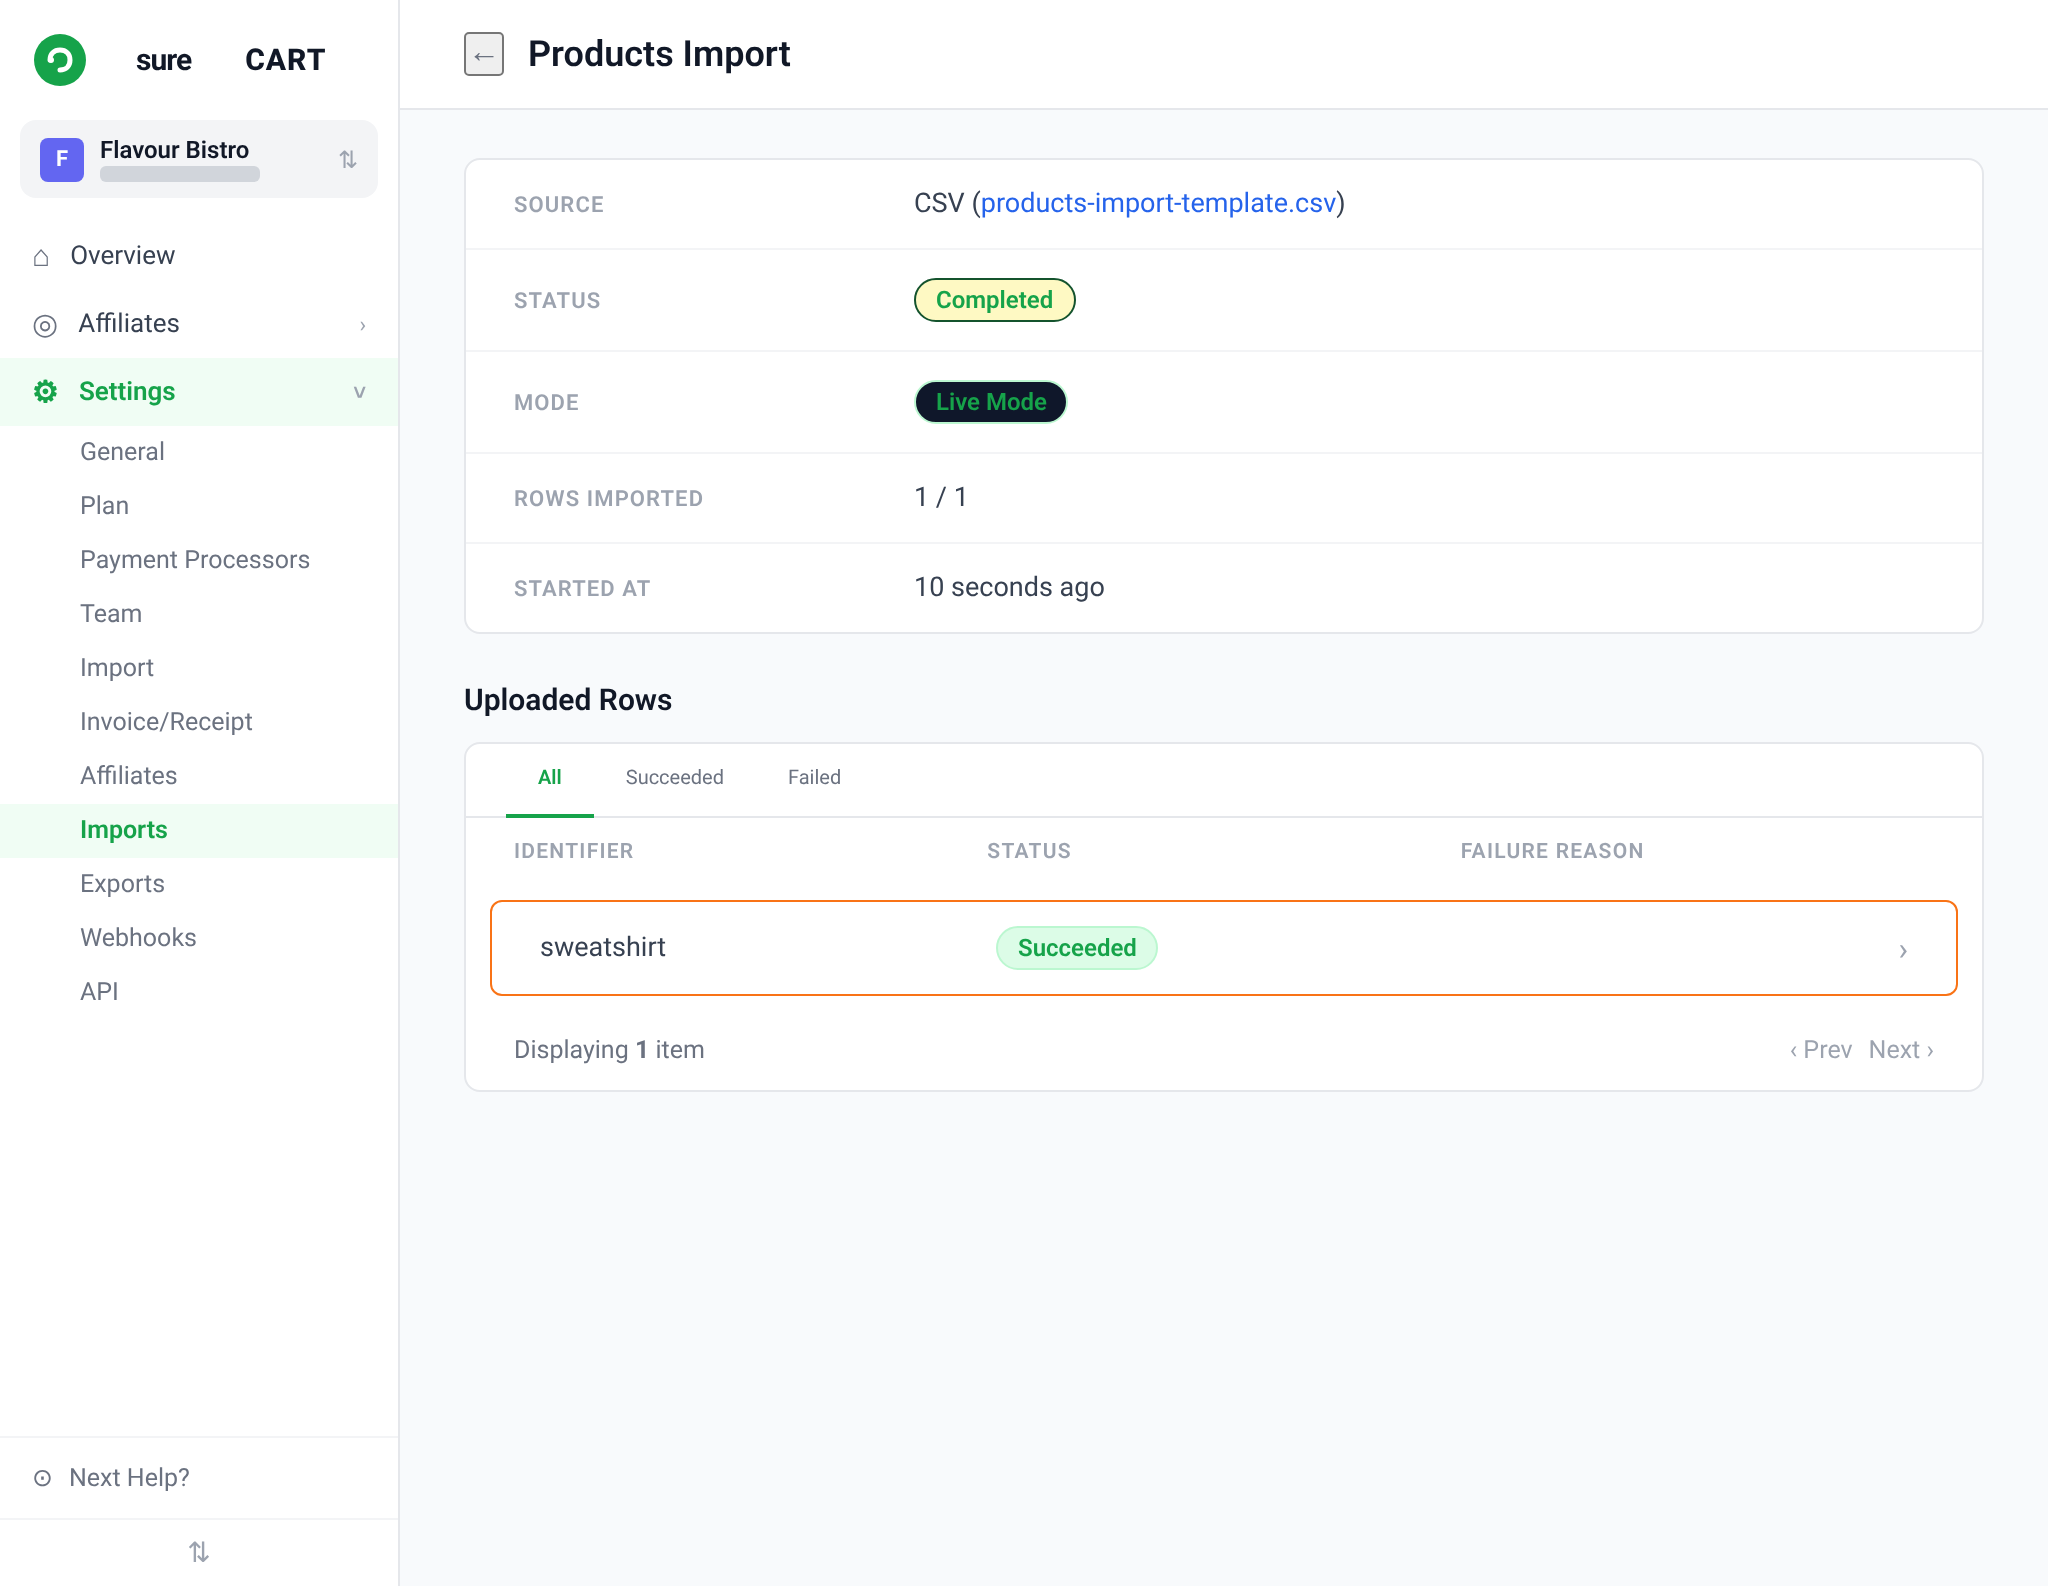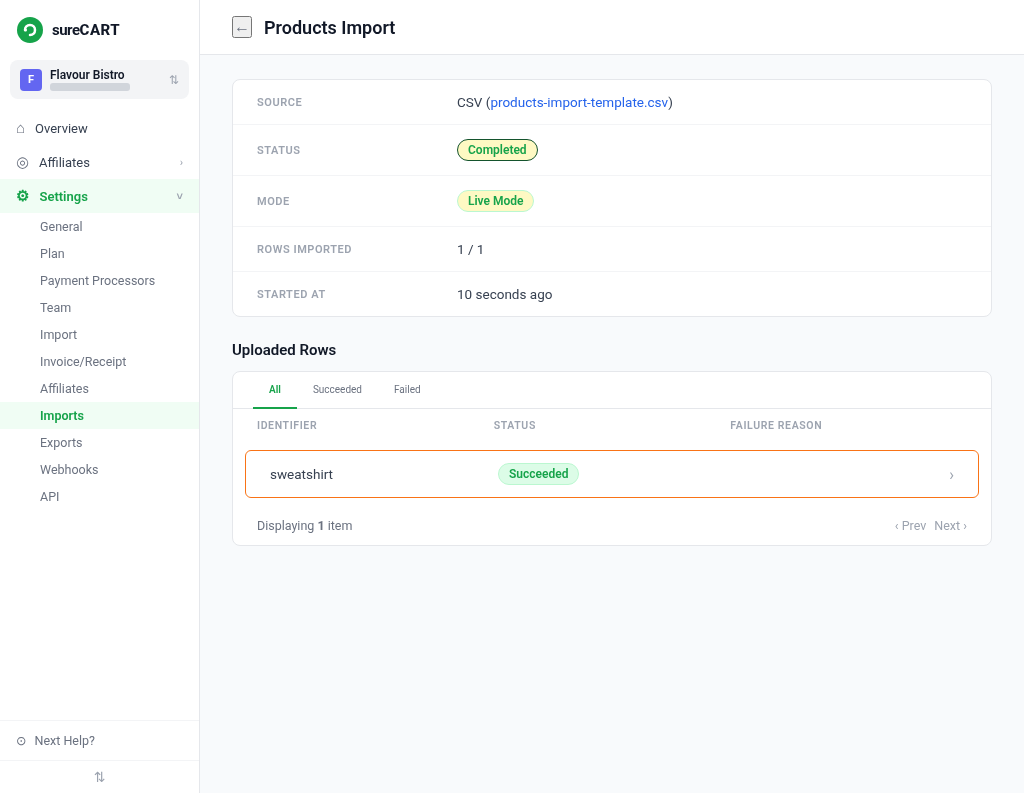--- a/index.html
+++ b/index.html
@@ -12,21 +12,21 @@
       background: #fff;
       border-right: 1px solid #e5e7eb;
       display: flex;
       flex-direction: column;
       height: 100%;
     }
     .sidebar-logo {
       padding: 16px 16px 12px 16px;
       display: flex;
       align-items: center;
-      gap: 8px;
+      gap: 24px;
     }
     .logo-icon {
       width: 28px;
       height: 28px;
     }
 
     .account-switcher {
       margin: 4px 10px 8px 10px;
       background: #f3f4f6;
       border-radius: 8px;
@@ -189,21 +189,21 @@
       border-radius: 20px;
       font-size: 12px;
       font-weight: 600;
     }
     .badge-completed {
       background: #fef9c3;
       color: #16a34a;
       border: 1px solid #14532d;
     }
     .badge-live {
-      background: #fef9c3;
+      background: #0f172a;
       color: #16a34a;
       border: 1px solid #bbf7d0;
     }
 
     
     .section-title {
       font-size: 15px;
       font-weight: 600;
       color: #111827;
       margin-bottom: 12px;
@@ -303,21 +303,21 @@
 
 <aside class="sidebar">
   <div class="sidebar-logo">
     <svg class="logo-icon" viewBox="0 0 28 28" fill="none" xmlns="http://www.w3.org/2000/svg">
       <circle cx="14" cy="14" r="13" fill="#16a34a"></circle>
       <path d="M9 14 C9 11 11 9 14 9 C17 9 19 11 19 14 C19 17 17 19 14 19" stroke="white" stroke-width="2.5" stroke-linecap="round" fill="none"></path>
       <circle cx="9.5" cy="14" r="1.5" fill="white"></circle>
     </svg>
     <div style="display:flex;align-items:baseline;gap:0;">
       <span style="font-size:15px;font-weight:700;color:#111827;letter-spacing:-0.5px;">sure</span>
-        <span style="font-size:15px;font-weight:800;color:#111827;letter-spacing:0.5px;">CART</span>
+        <span style="font-size:15px;font-weight:800;color:#111827;letter-spacing:0.5px;padding-left:27px;">CART</span>
     </div>
   </div>
 
   <div class="account-switcher">
     <div class="account-avatar">F</div>
     <div style="flex:1;">
       <div class="account-name">Flavour Bistro</div>
       <div class="account-sub"></div>
     </div>
     <span class="chevron-updown">⇅</span>

